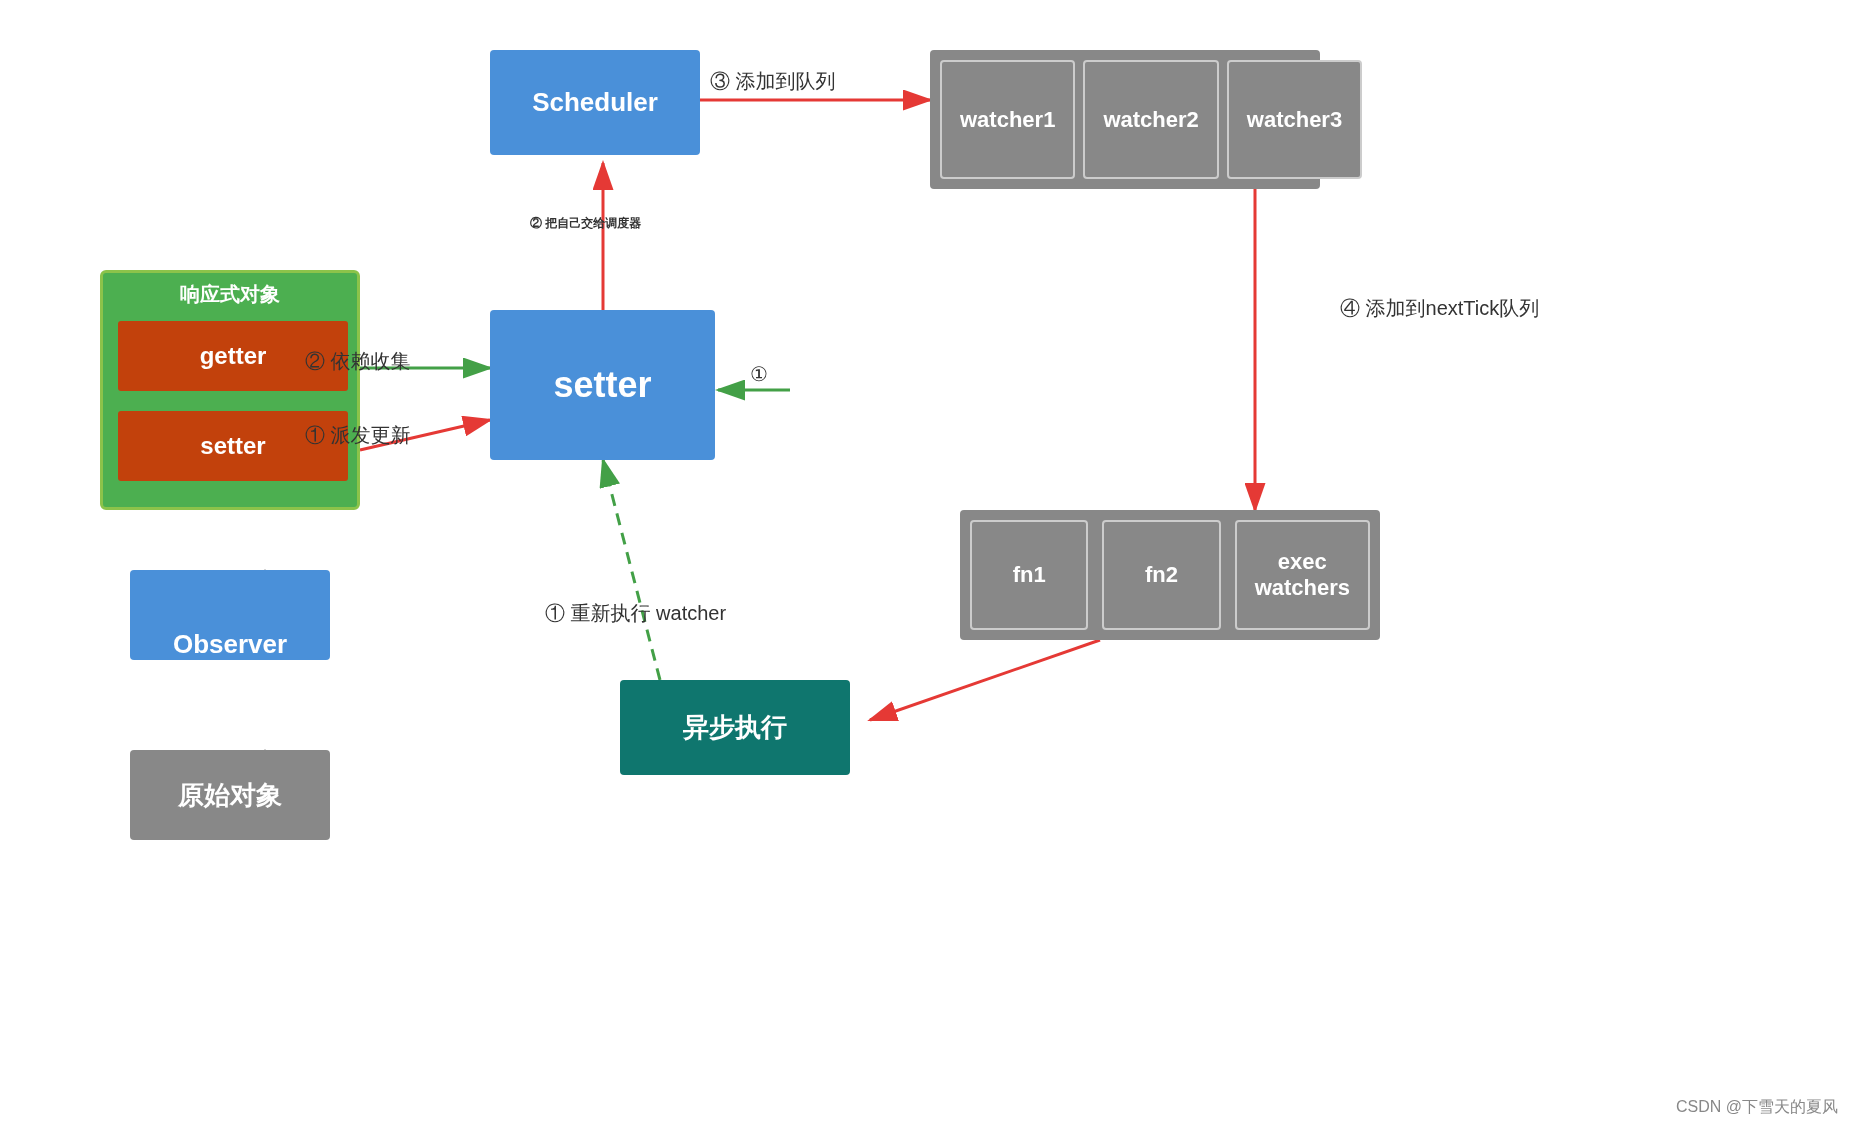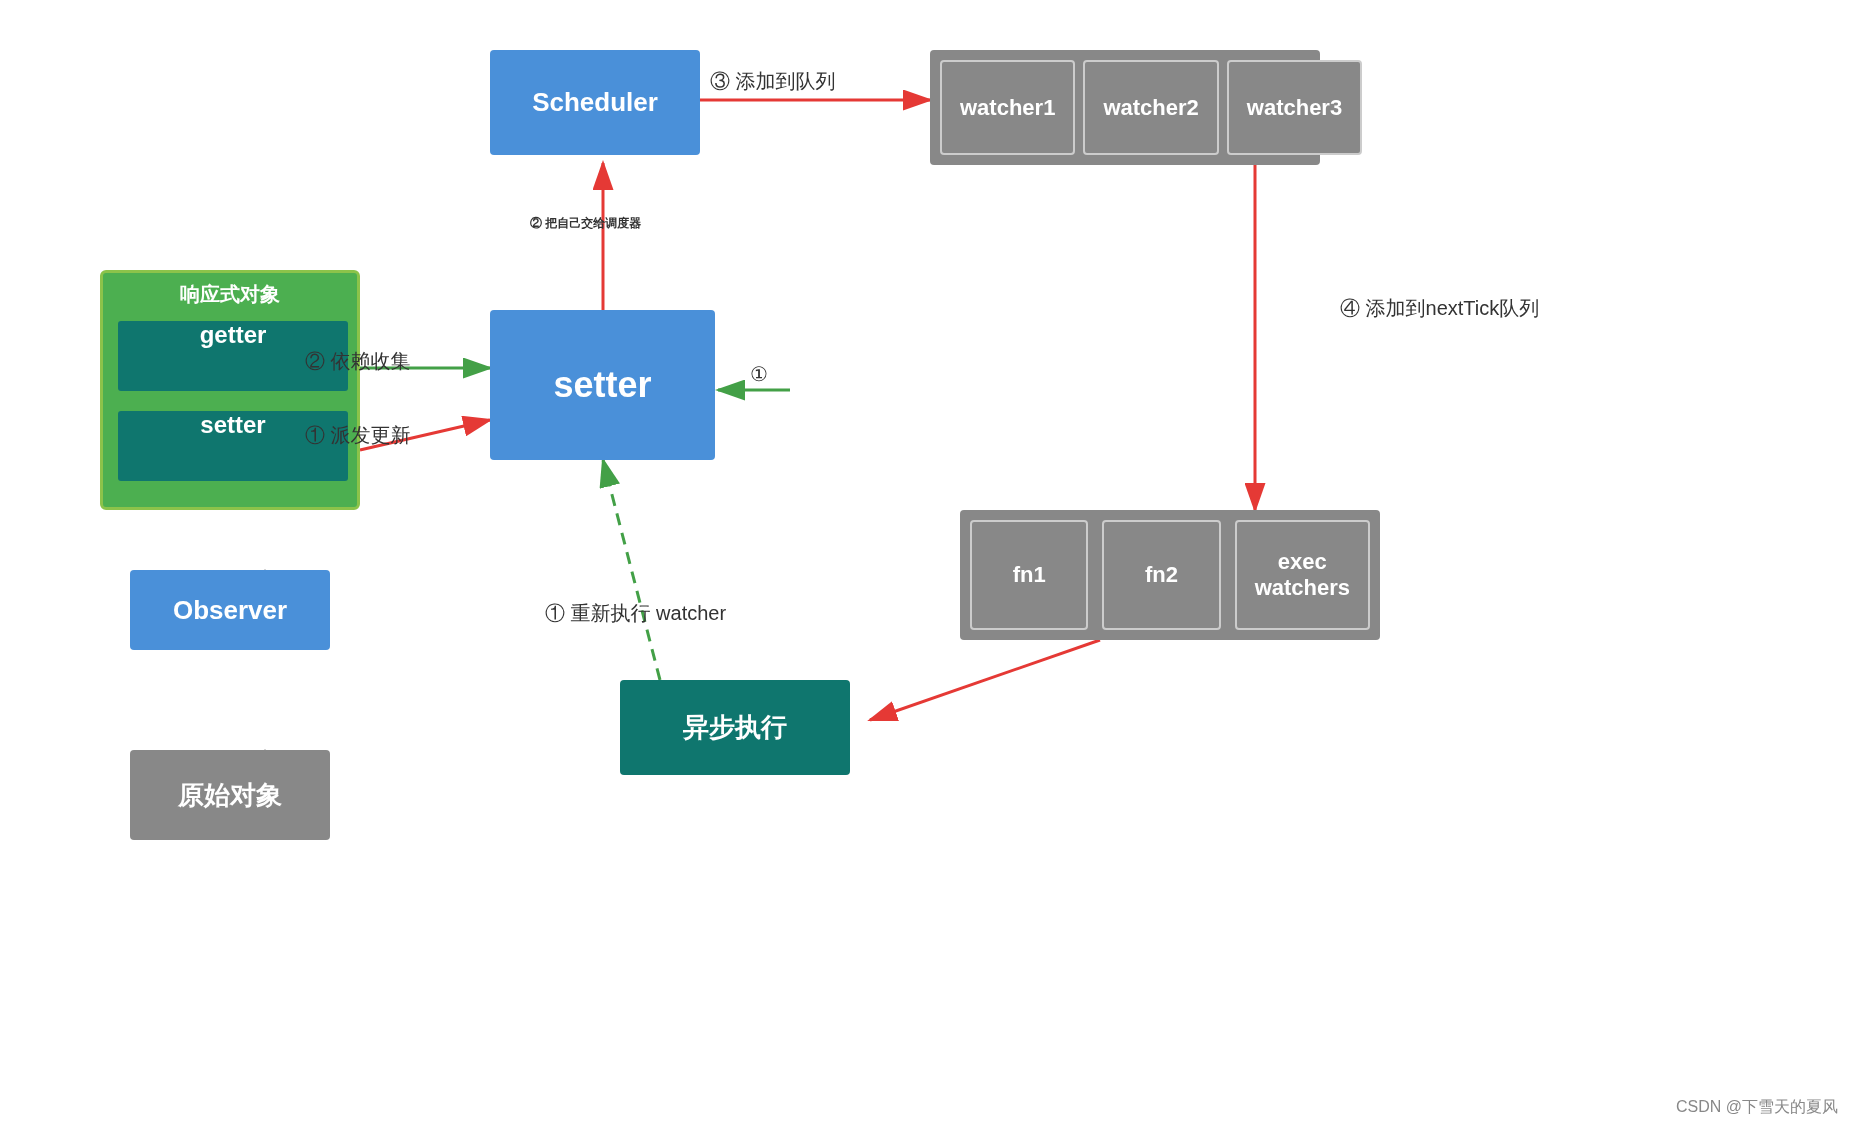--- a/index.html
+++ b/index.html
@@ -30,25 +30,26 @@
     .box-blue { background: #4a90d9; }
     .box-gray { background: #888; }
     .box-orange { background: #0f766e; }
     .box-green-outer {
       position: absolute;
       background: #4caf50;
       border: 3px solid #8bc34a;
       border-radius: 6px;
     }
     .box-inner-blue {
-      background: #0f766e;
+      background: #c2410c;
       color: #fff;
       font-weight: bold;
       border-radius: 3px;
       display: flex;
+      align-items: center;
       justify-content: center;
     }
     .label {
       position: absolute;
       font-size: 20px;
       color: #333;
       white-space: nowrap;
     }
     .label-white {
       position: absolute;
@@ -145,42 +146,42 @@
 
     <div class="box-inner-blue" style="position:absolute;left:15px;top:48px;width:230px;height:70px;font-size:24px;">
       <span>getter</span>
     </div>
 
     <div class="box-inner-blue" style="position:absolute;left:15px;top:138px;width:230px;height:70px;font-size:24px;">
       <span>setter</span>
     </div>
   </div>
 
-  <div class="box box-blue" style="left:130px;top:570px;width:200px;height:80px;font-size:26px;">
+  <div class="box box-blue" style="left:130px;top:570px;width:200px;height:90px;font-size:26px;align-items:flex-end;">
     <span>Observer</span>
   </div>
 
   <div class="box box-gray" style="left:130px;top:750px;width:200px;height:90px;font-size:26px;">
     <span>原始对象</span>
   </div>
 
   <div class="box box-blue" style="left:490px;top:50px;width:210px;height:105px;font-size:26px;">
     <span>Scheduler</span>
   </div>
 
   <div class="box box-blue" style="left:490px;top:310px;width:225px;height:150px;font-size:36px;">
     <span>setter</span>
   </div>
 
 
   <div class="box box-orange" style="left:620px;top:680px;width:230px;height:95px;font-size:26px;">
     <span>异步执行</span>
   </div>
 
-  <div class="queue-box" style="left:930px;top:50px;width:390px;height:115px;justify-content:space-between;">
+  <div class="queue-box" style="left:930px;top:50px;width:390px;height:139px;justify-content:space-between;">
     <div class="queue-item" style="flex:1;">
       <span>watcher1</span>
     </div>
     <div class="queue-item" style="flex:1;">
       <span>watcher2</span>
     </div>
     <div class="queue-item" style="flex:1;">
       <span>watcher3</span>
     </div>
   </div>

